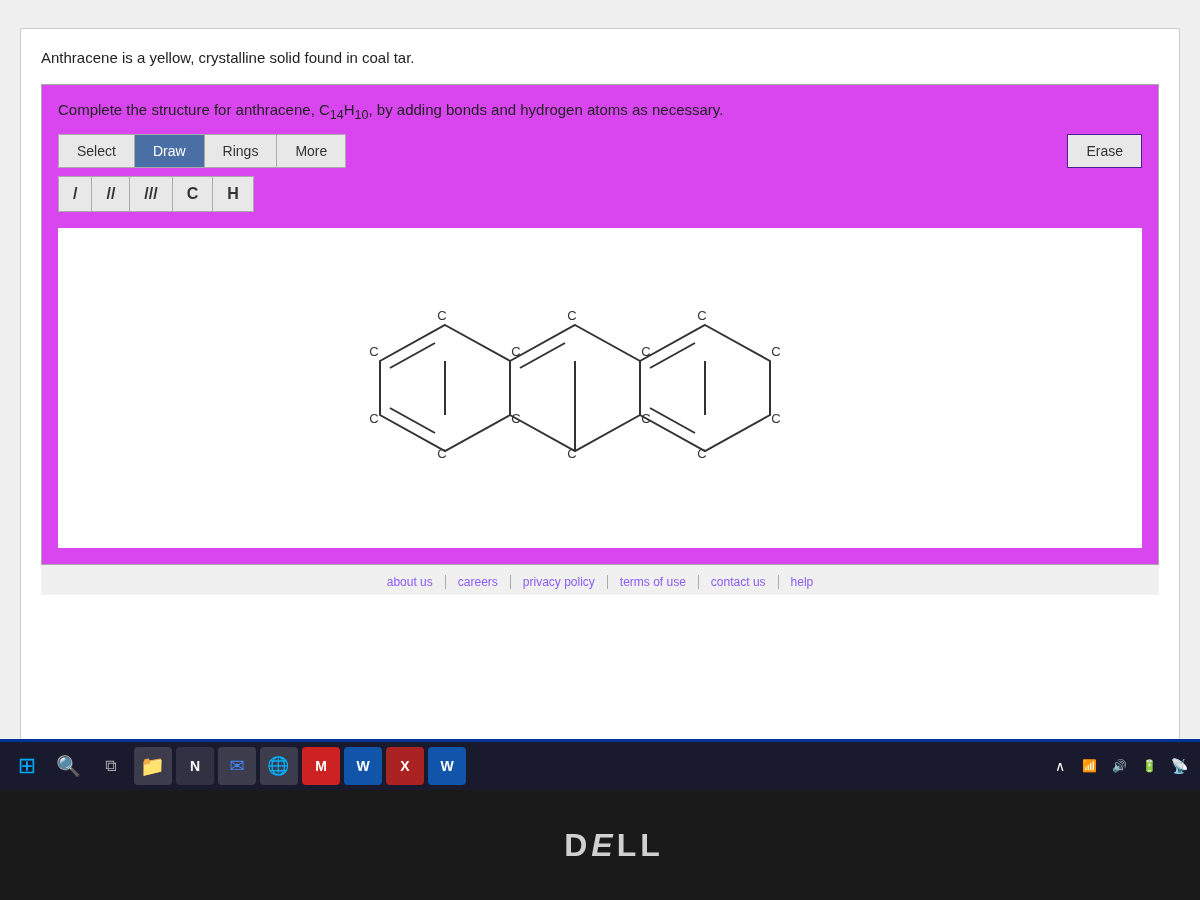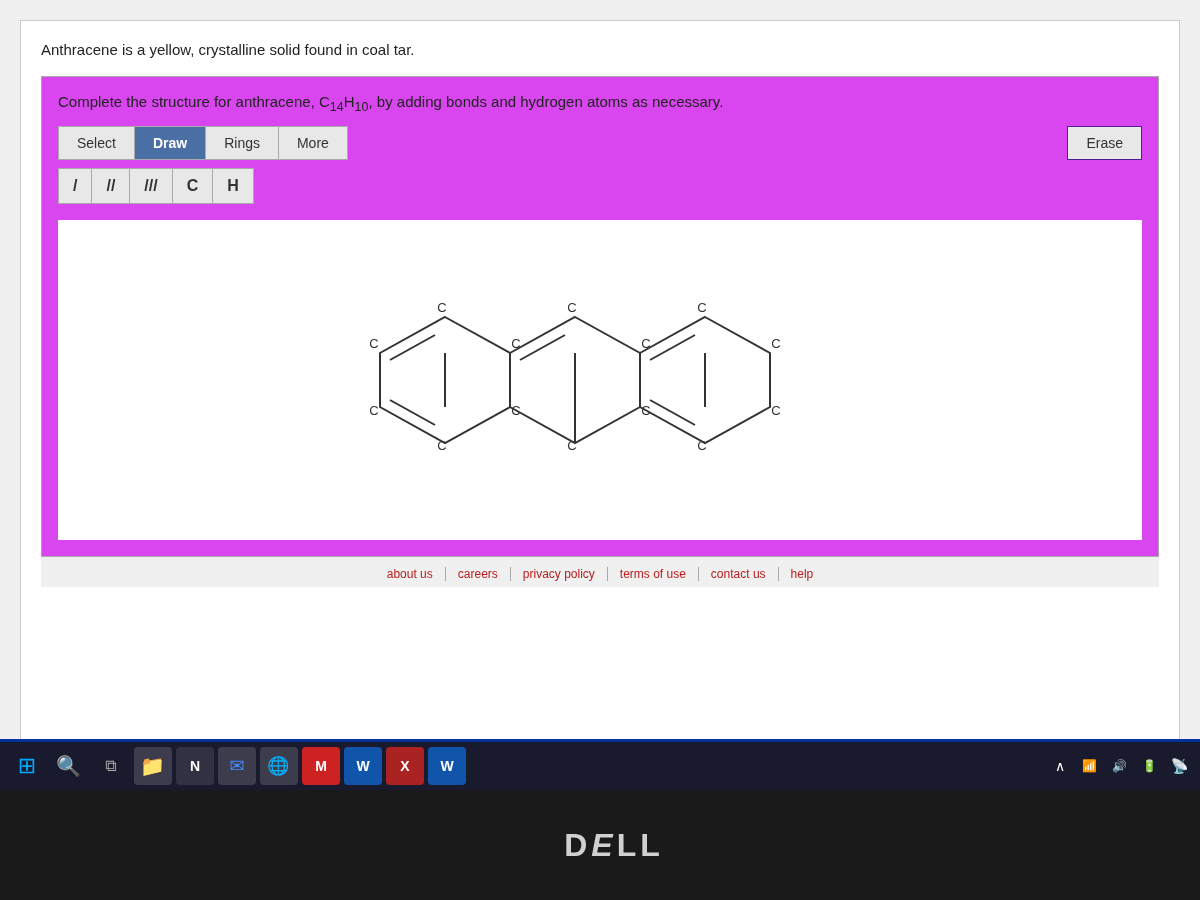--- a/index.html
+++ b/index.html
@@ -20,21 +20,21 @@
       width: 1200px;
       height: 760px;
       background: #f0f0f0;
       display: flex;
       flex-direction: column;
     }
 
     
     .content-area {
       background: #ffffff;
-      margin: 20px 20px 0 20px;
+      margin: 28px 20px 0 20px;
       padding: 20px;
       flex: 1;
       border: 1px solid #ccc;
     }
 
     .description-text {
       font-size: 15px;
       color: #222;
       margin-bottom: 18px;
     }
@@ -57,21 +57,21 @@
       border: none;
       border-right: 1px solid #aaa;
       cursor: pointer;
       font-size: 14px;
       color: #333;
     }
 
     .toolbar-btn.active {
       background: #4a6fa5;
       color: white;
-      font-weight: bold;
+      font-weight: normal;
     }
 
     .toolbar-btn:last-child {
       border-right: none;
     }
 
     .toolbar-erase {
       margin-left: auto;
       padding: 8px 18px;
       background: #e8e8e8;
@@ -149,21 +149,21 @@
       padding: 10px 0 6px 0;
       font-size: 12px;
       color: #555;
       background: #f0f0f0;
     }
 
     .footer-link {
       padding: 0 12px;
       border-right: 1px solid #aaa;
       cursor: pointer;
-      color: #b91c1c;
+      color: #8b5cf6;
     }
 
     .footer-link:last-child {
       border-right: none;
     }
 
     .question-source {
       font-size: 11px;
       color: #555;
       text-align: right;

